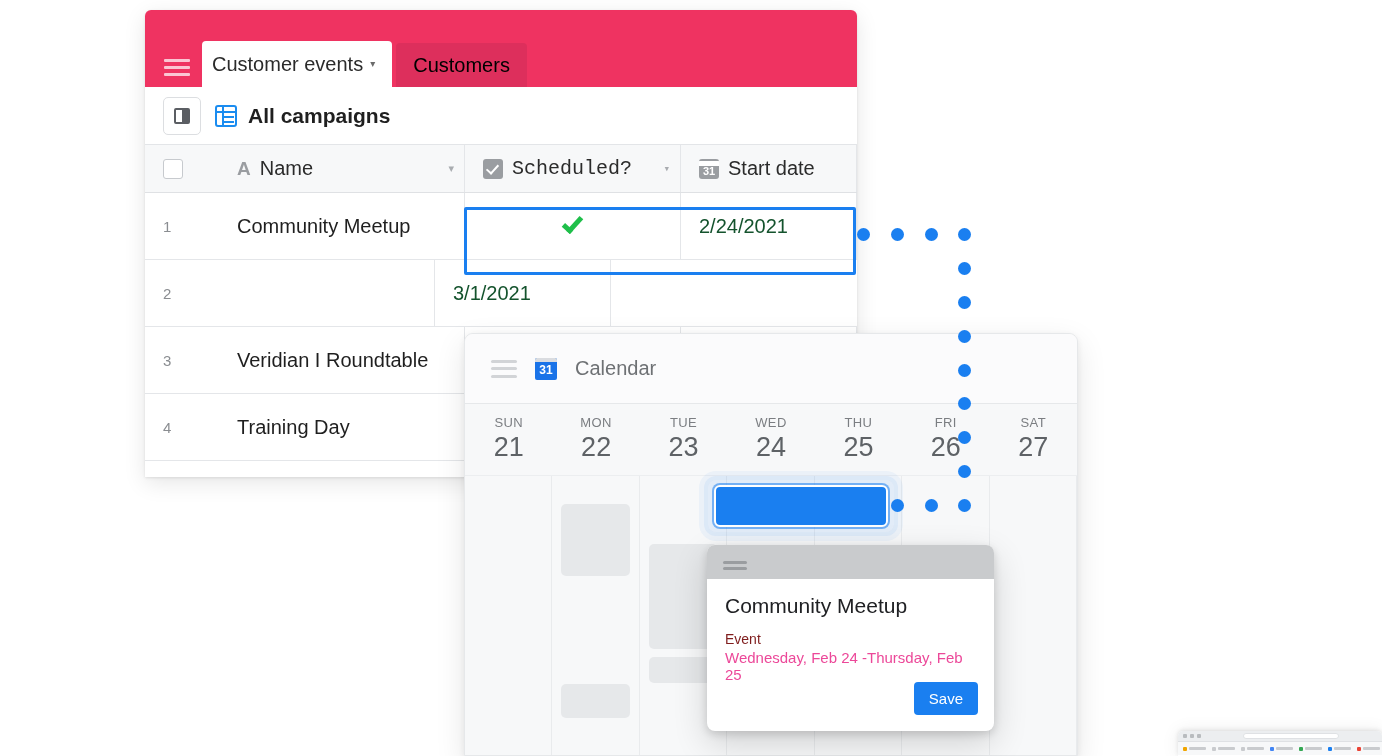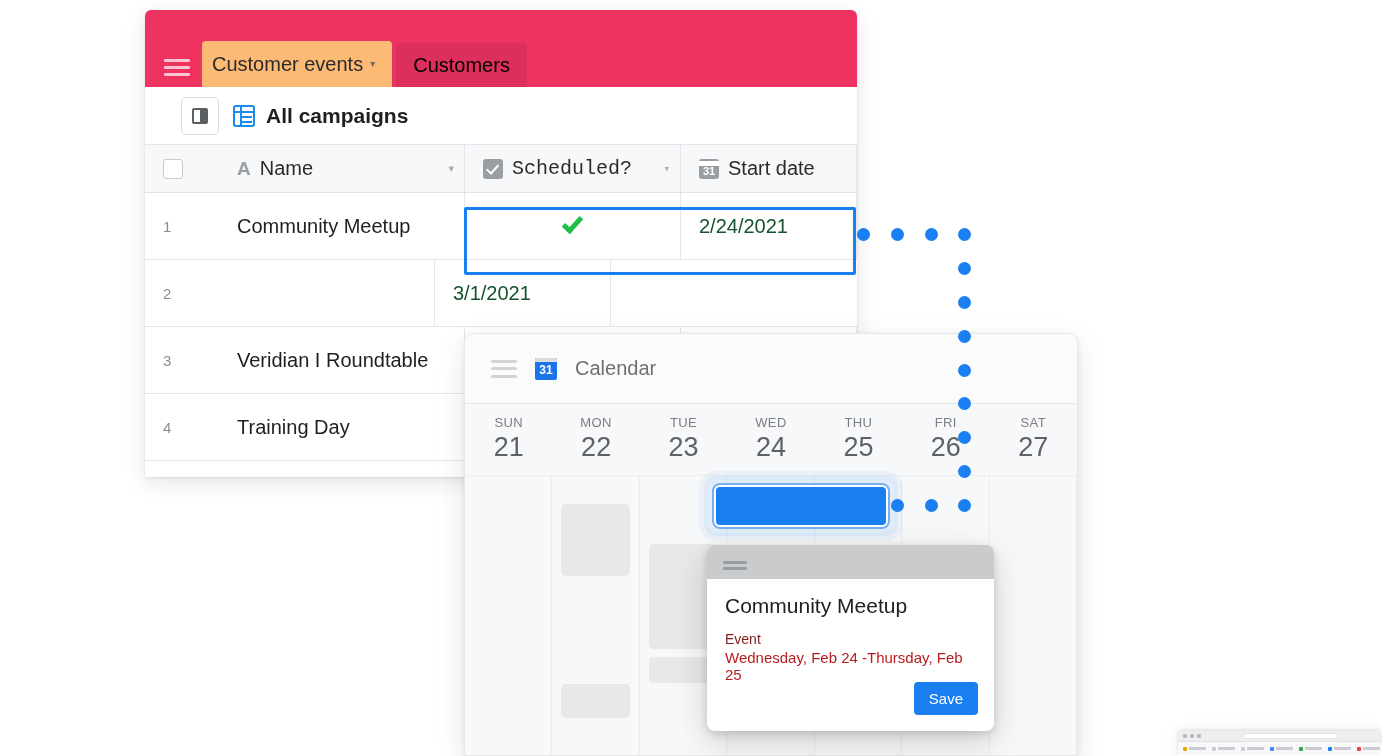--- a/index.html
+++ b/index.html
@@ -75,21 +75,21 @@
     height: 45px;
     display: flex;
     align-items: center;
     padding: 0 17px;
     font-size: 20px;
     border-radius: 4px 4px 0 0;
     white-space: nowrap;
     cursor: pointer;
   }
   .tab.active {
-    background: #fdba74;
+    background: #ffffff;
     color: #2b2b2b;
     height: 46px;
     padding-left: 10px;
   }
   .tab.inactive {
     background: #dd2f5c;
     color: #000000;
     margin-left: 4px;
     height: 44px;
   }
@@ -99,21 +99,21 @@
     color: #6b6b6b;
     line-height: 1;
   }
 
   
   .viewbar {
     height: 58px;
     background: #ffffff;
     display: flex;
     align-items: center;
-    padding-left: 36px;
+    padding-left: 18px;
     gap: 14px;
     border-bottom: 1px solid #e3e5e8;
   }
   .panel-toggle {
     width: 38px;
     height: 38px;
     border: 1px solid #dcdee1;
     border-radius: 5px;
     display: flex;
     align-items: center;
@@ -450,21 +450,21 @@
     border-radius:2px;
     box-shadow: 0 6px 0 0 #9a9da0;
   }
   .card-body { padding: 15px 18px 0 18px; position: relative; height: 152px; }
   .card-title {
     font-size: 21px;
     color: #202124;
     margin-bottom: 13px;
   }
   .card-kind { font-size: 14px; color: #7f1d1d; margin-bottom: 2px; }
-  .card-range { font-size: 15px; color: #b91c1c; }
+  .card-range { font-size: 15px; color: #ec4899; }
   .save-btn {
     position: absolute;
     right: 16px;
     bottom: 16px;
     background: #1a7ff0;
     color: #ffffff;
     border: 0;
     border-radius: 4px;
     font-size: 15px;
     font-family: "Liberation Sans", sans-serif;

